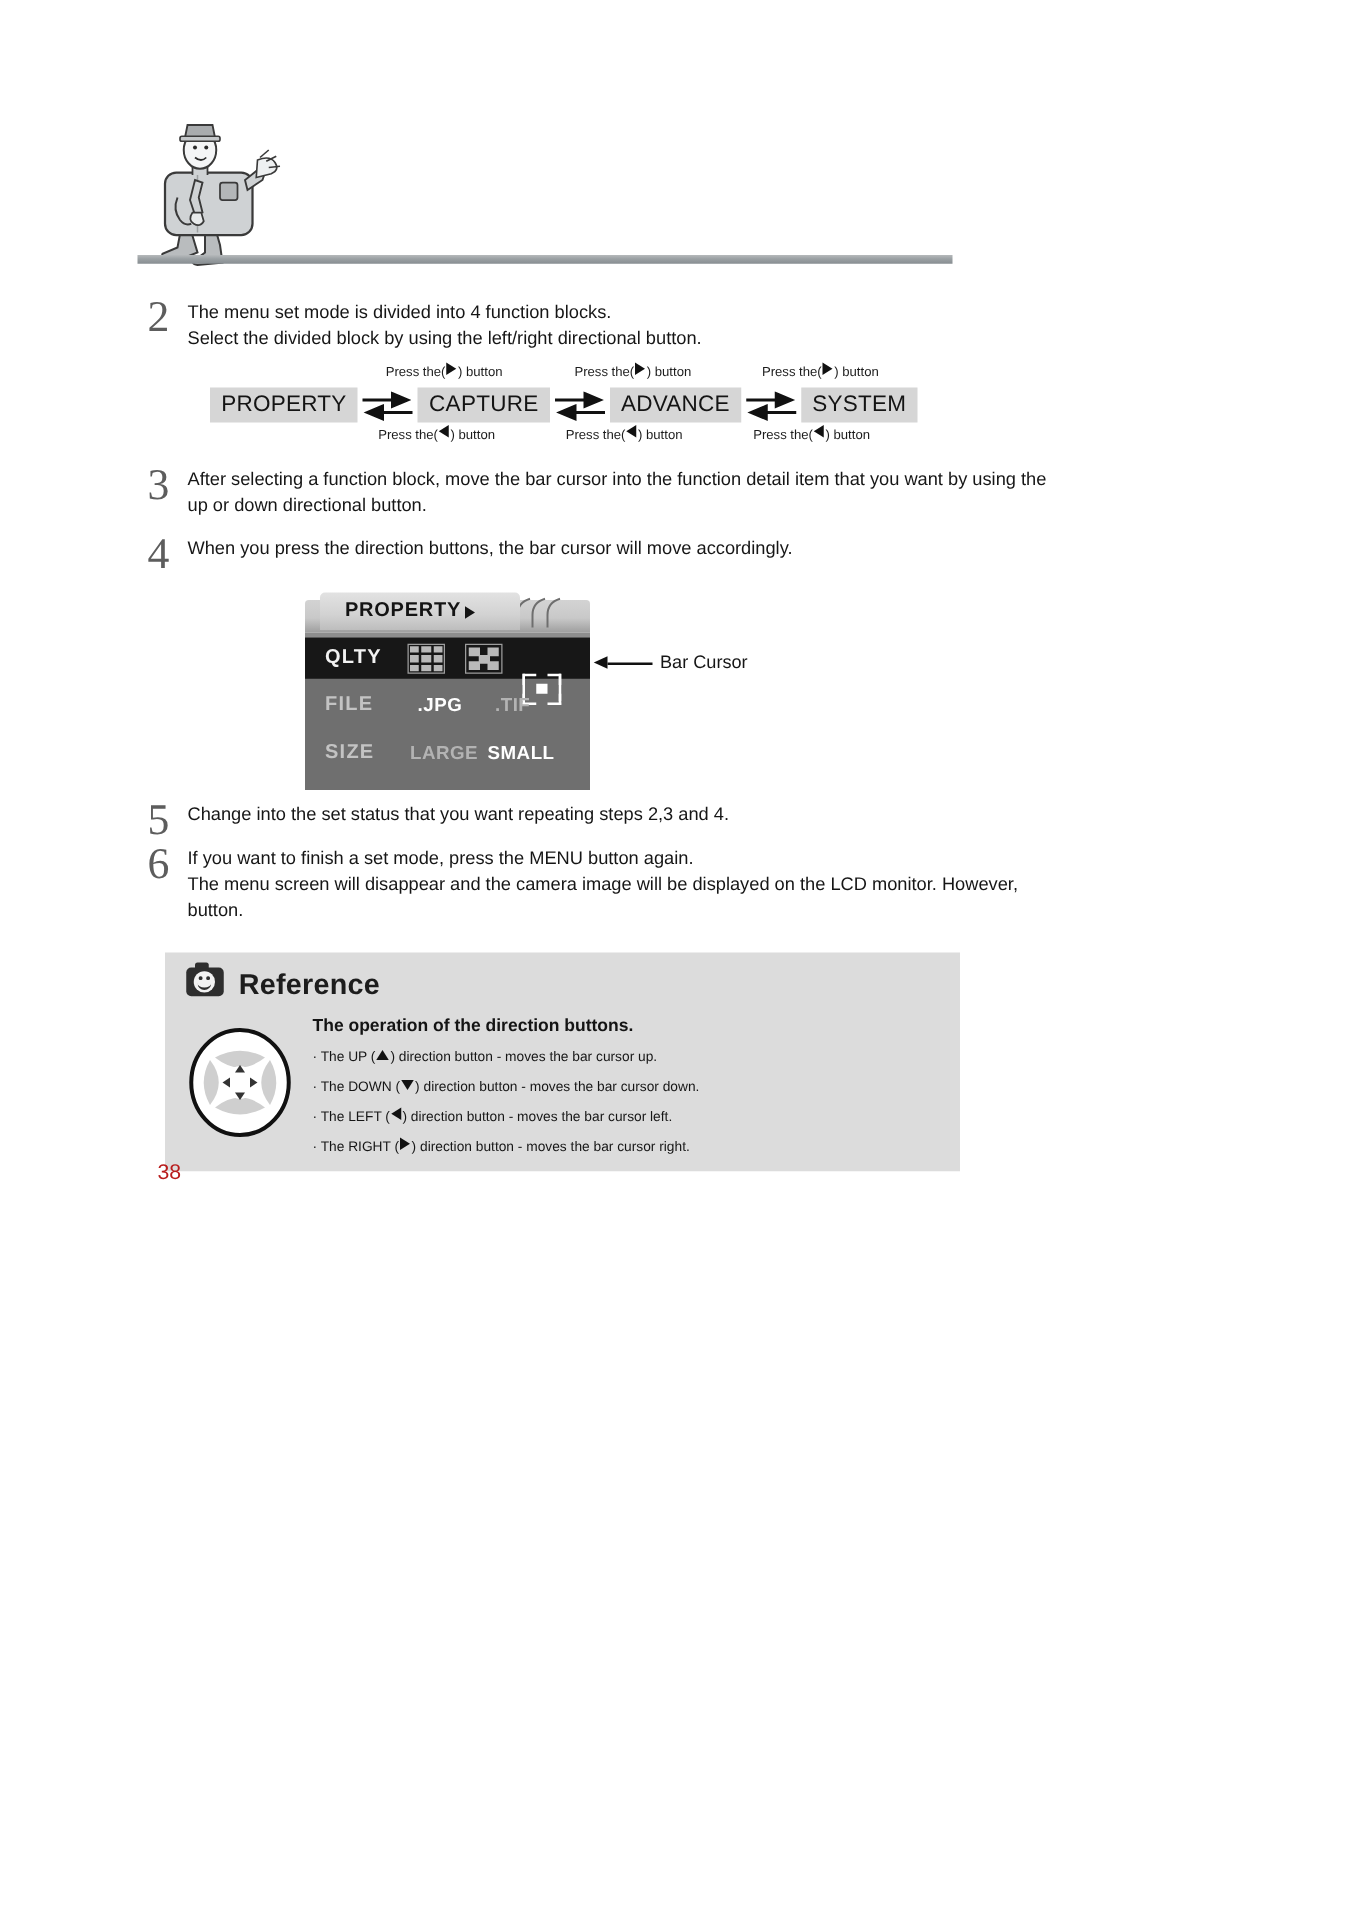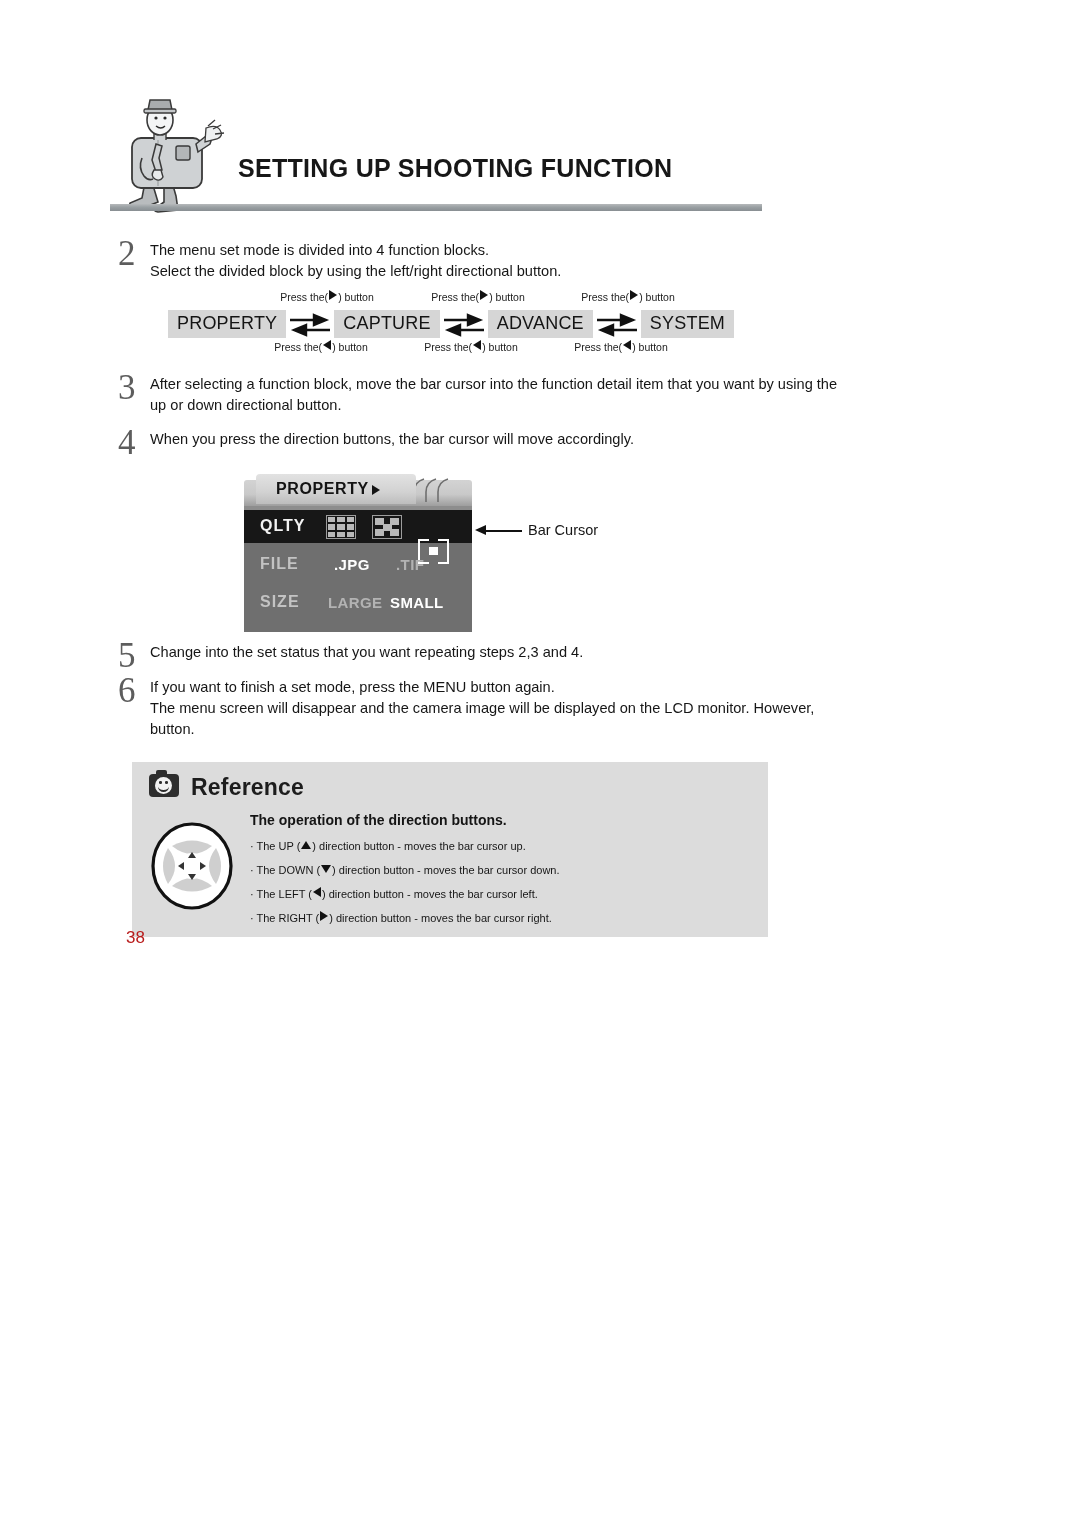--- a/index.html
+++ b/index.html
@@ -116,21 +116,21 @@
     width: 48px;
     height: 26px;
     position: relative;
     flex: 0 0 48px;
   }
   .bd-caption-top, .bd-caption-bot {
     position: absolute;
     font-size: 10.5px;
     color: #1c1c1c;
     white-space: nowrap;
-    text-align: center;
+    text-align: right;
   }
   .bd-caption-top { top: 0px; }
   .bd-caption-bot { top: 50px; }
 
   
   .lcd {
     position: absolute;
     left: 244px;
     top: 474px;
     width: 228px;
@@ -447,21 +447,20 @@
 
       <path d="M80 54 L92 46 L94 40 L88 38 L78 46 Z" fill="#cfd2d4" stroke="#3a3a3a" stroke-width="1.5"></path>
       <g fill="#eef0f1" stroke="#3a3a3a" stroke-width="1.3">
         <path d="M88 30 q10 -4 14 2 q4 6 -3 9 l-12 3 Z"></path>
         <path d="M90 28 l7 -6"></path>
         <path d="M95 31 l8 -4"></path>
         <path d="M97 36 l9 -1"></path>
       </g>
     </svg>
 
-    <div class="page-title">SETTING UP SHOOTING FUNCTION</div>
     <div class="title-rule"></div>
   </div>
 
   <div class="step" id="step2">
     <div class="step-num">2</div>
     <div class="step-body">
       <span class="line">The menu set mode is divided into 4 function blocks.</span>
       <span class="line">Select the divided block by using the left/right directional button.</span>
     </div>
   </div>

